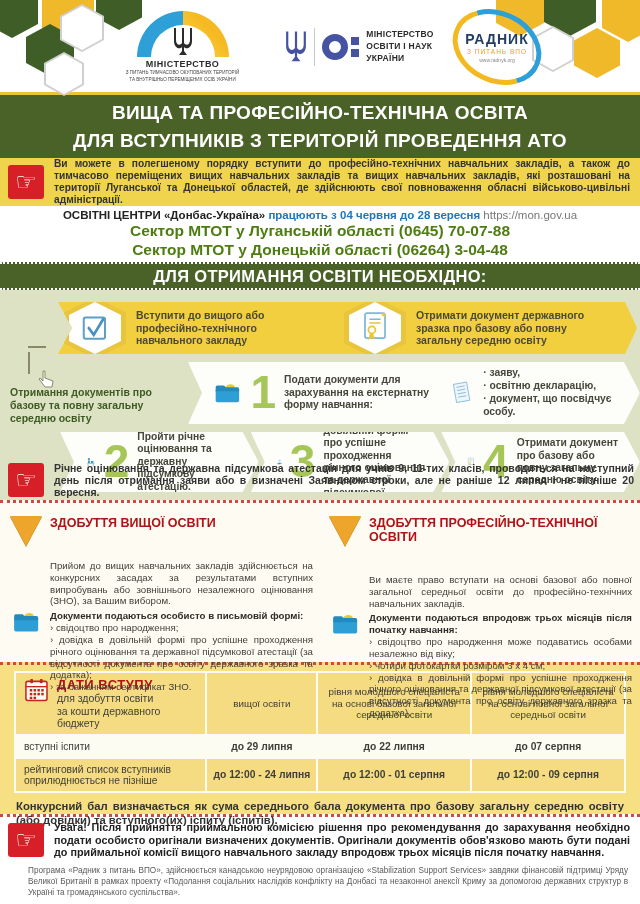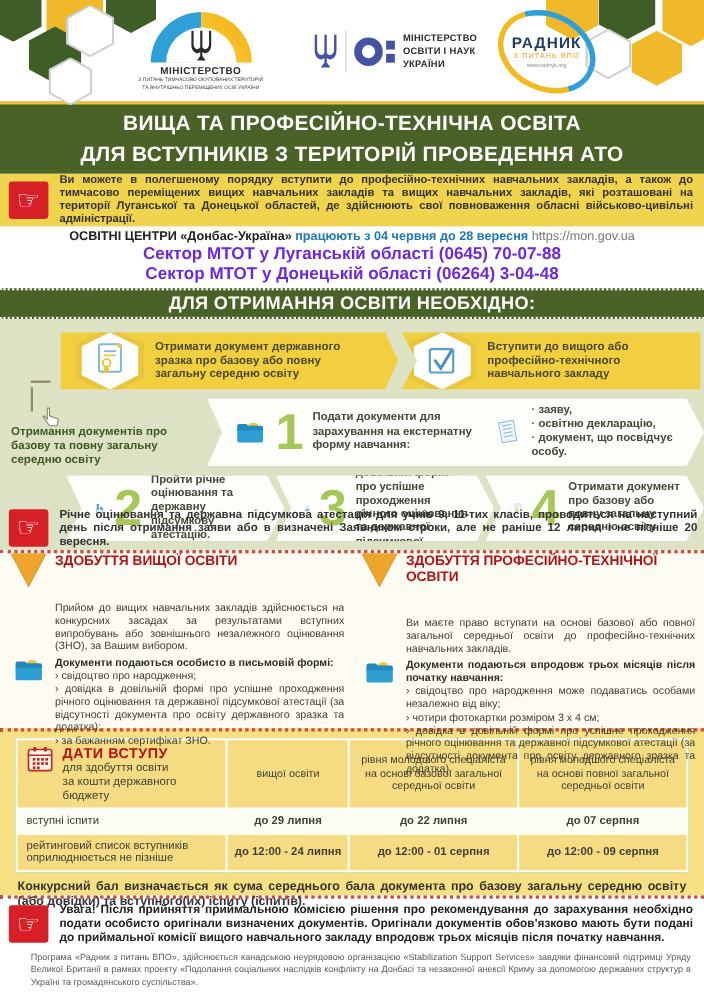--- a/index.html
+++ b/index.html
@@ -43,21 +43,21 @@
   .intro-band { height:48px; background:#f1d44d; display:flex; align-items:center; padding:4px 10px 4px 8px; gap:10px; }
   .hand-box { flex:0 0 36px; height:34px; background:#d61f26; border-radius:3px; color:#fff; font-size:24px; display:flex; align-items:center; justify-content:center; }
   .intro-text { font-size:10.2px; font-weight:600; color:#333; text-align:justify; line-height:1.18; }
 
   
   .centers { height:56px; background:#fff; text-align:center; padding-top:3px; }
   .centers-line1 { font-size:11.5px; }
   .centers-line1 .b { font-weight:bold; color:#222; }
   .centers-line1 .blue { font-weight:bold; color:#2176bc; }
   .centers-line1 .url { color:#777; }
-  .centers-phone { font-size:15.5px; font-weight:bold; color:#6d28d9; line-height:1.25; }
+  .centers-phone { font-size:15.5px; font-weight:bold; color:#4d7c0f; line-height:1.25; }
 
   
   .need-banner { height:28px; background:#4a6128; border-top:2px dotted #fff; border-bottom:2px dotted #fff; color:#fff; font-size:16.5px; font-weight:bold; display:flex; align-items:center; justify-content:center; letter-spacing:.3px; }
 
   
   .steps-section { position:relative; height:210px; background:#dde2c4; }
   .prereq { position:absolute; left:55px; right:3px; top:12px; height:52px; display:flex; }
   .prereq-half { position:relative; background:#f2cf3e; display:flex; align-items:center; }
   .prereq-half.left { flex:1.07; clip-path:polygon(0 0,calc(100% - 12px) 0,100% 50%,calc(100% - 12px) 100%,0 100%); padding:4px 22px 4px 86px; }
   .prereq-half.right { flex:1; clip-path:polygon(0 0,100% 0,100% 100%,0 100%,14px 50%); padding:4px 8px 4px 78px; margin-left:3px; }
@@ -76,21 +76,21 @@
   .steps-row { position:absolute; left:68px; right:0; top:142px; height:60px; display:flex; }
   .steps-row .step-banner { position:relative; flex:1; height:60px; margin-left:-8px; }
   .doclist div { font-size:10.3px; color:#46463a; font-weight:600; line-height:1.25; }
   .annual-note { position:absolute; left:0; right:6px; bottom:2px; display:flex; align-items:center; gap:10px; padding:0 0 0 8px; }
   .annual-note .hand-box { flex:0 0 36px; }
   .annual-text { font-size:10.5px; font-weight:600; color:#333; text-align:justify; line-height:1.15; }
 
   .red-dotted { border-top:3px dotted #cc4b3f; }
 
   
-  .two-col { height:162px; background:#fdfbf2; display:flex; padding:0 8px 0 8px; gap:14px; }
+  .two-col { height:162px; background:#fdfbf2; display:flex; padding:13px 8px 0 8px; gap:14px; }
   .col { position:relative; flex:1; padding-left:42px; }
   .tri-marker { position:absolute; left:2px; top:0px; width:0; height:0; border-left:16px solid transparent; border-right:16px solid transparent; border-top:30px solid #eda52c; filter:drop-shadow(0 1px 0 #c7861d); }
   .col-heading { font-size:12.5px; font-weight:bold; color:#b11217; margin-bottom:3px; }
   .col p { font-size:9.7px; color:#3f3f38; text-align:justify; line-height:1.22;margin-top:30px; }
   .col .lead { position:relative; font-weight:bold; color:#2e2e28; margin-top:3px; padding-left:0; }
   .folder-ic { position:absolute; left:-38px; top:0; }
   .col ul { list-style:none; }
   .col ul div { font-size:9.7px; color:#3f3f38; text-align:justify; line-height:1.22; }
 
   
@@ -212,45 +212,45 @@
     </div>
     <div class="centers-phone">Сектор МТОТ у Луганській області (0645) 70-07-88</div>
     <div class="centers-phone">Сектор МТОТ у Донецькій області (06264) 3-04-48</div>
   </div>
 
   <div class="need-banner">ДЛЯ ОТРИМАННЯ ОСВІТИ НЕОБХІДНО:</div>
 
   <div class="steps-section">
 
     <div class="prereq">
+      <div class="prereq-half right">
+        <span class="hexicon">
+            <span>
+          <svg width="30" height="30" viewBox="0 0 24 24">
+            <rect x="3" y="3.5" width="17" height="17" rx="1.5" fill="#fff" stroke="#5d9fc7" stroke-width="1.6"></rect>
+            <path d="M7 12l4 5.5L18.5 5" stroke="#4a90c2" stroke-width="2.2" fill="none" stroke-linecap="round"></path>
+          </svg>
+        </span>
+          </span>
+        <div class="prereq-text">Вступити до вищого або професійно-технічного навчального закладу</div>
+      </div>
       <div class="prereq-half left">
         <span class="hexicon">
             <span>
           <svg width="30" height="34" viewBox="0 0 24 27">
             <rect x="4" y="1.5" width="16" height="20" rx="1.5" fill="#fff" stroke="#7fb7d9" stroke-width="1.4"></rect>
             <path d="M16 1.5h4v4z" fill="#e9c53d"></path>
             <line x1="7.5" y1="6.5" x2="16.5" y2="6.5" stroke="#7fb7d9" stroke-width="1.2"></line>
             <line x1="7.5" y1="9.5" x2="16.5" y2="9.5" stroke="#e9c53d" stroke-width="1.2"></line>
             <circle cx="9.5" cy="15" r="2.8" fill="none" stroke="#e9c53d" stroke-width="1.4"></circle>
             <path d="M8 17.5 6.6 23l2.9-1.6 2.4 1.4-1.4-5.3z" fill="#e9c53d"></path>
           </svg>
         </span>
           </span>
         <div class="prereq-text">Отримати документ державного зразка про базову або повну загальну середню освіту</div>
-      </div>
-      <div class="prereq-half right">
-        <span class="hexicon">
-            <span>
-          <svg width="30" height="30" viewBox="0 0 24 24">
-            <rect x="3" y="3.5" width="17" height="17" rx="1.5" fill="#fff" stroke="#5d9fc7" stroke-width="1.6"></rect>
-            <path d="M7 12l4 5.5L18.5 5" stroke="#4a90c2" stroke-width="2.2" fill="none" stroke-linecap="round"></path>
-          </svg>
-        </span>
-          </span>
-        <div class="prereq-text">Вступити до вищого або професійно-технічного навчального закладу</div>
       </div>
     </div>
 
     <div class="connector"></div>
     <svg style="position:absolute;left:38px;top:80px;" width="16" height="18" viewBox="0 0 16 18">
       <path d="M5 1v10L2 8l-1 1 6 8h7l1-6-8-3V1z" fill="#fff" stroke="#8a8a6a" stroke-width="1"></path>
     </svg>
     <div class="docs-label">Отримання документів про базову та повну загальну середню освіту</div>
 
     <div class="step-banner step1">

